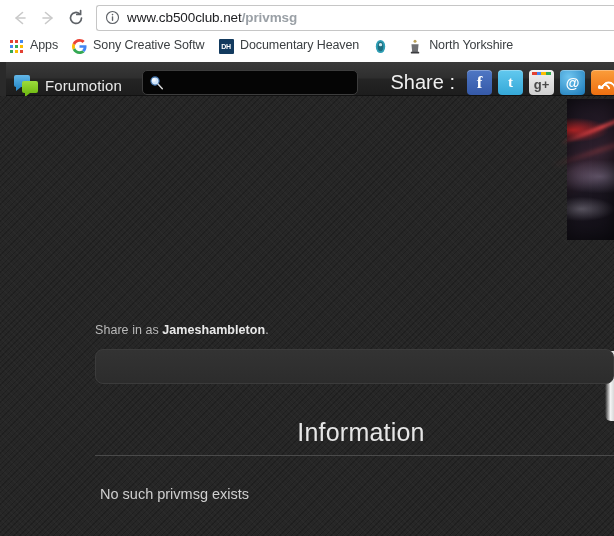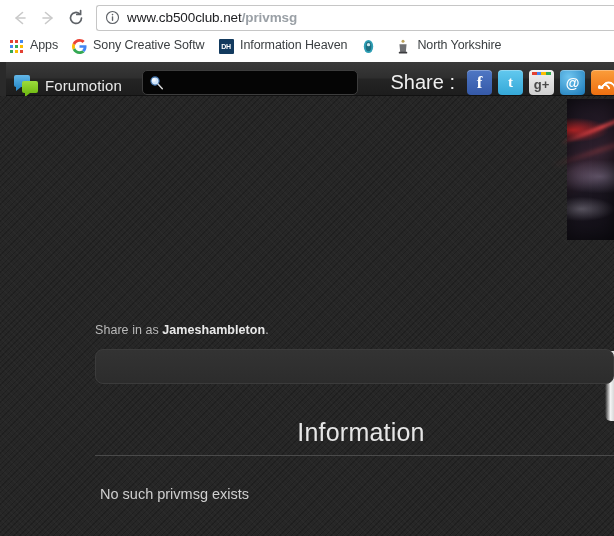--- a/index.html
+++ b/index.html
@@ -421,21 +421,21 @@
           <path d="M8 3.06c1.54 0 2.58.66 3.17 1.22l2.31-2.25C12 .73 10.16 0 8 0 4.84 0 2.1 1.8.76 4.5l2.56 1.97C3.98 4.49 5.83 3.06 8 3.06z" fill="#ea4335"></path>
         </svg>
       </span>
       <span class="bmk-label bmk-clip">Sony Creative Software</span>
     </div>
 
     <div class="bmk">
       <span class="bmk-icon">
         <span class="dh-icon">DH</span>
       </span>
-      <span class="bmk-label">Information Heaven</span>
+      <span class="bmk-label">Documentary Heaven</span>
     </div>
 
     <div class="bmk">
       <span class="bmk-icon">
         <svg width="15" height="15" viewBox="0 0 16 16">
           <ellipse cx="8" cy="8" rx="5" ry="7" fill="#2f9fb5"></ellipse>
           <ellipse cx="8" cy="8" rx="3" ry="5" fill="#1d6e80"></ellipse>
           <circle cx="8" cy="6" r="1.8" fill="#cfe9ef"></circle>
         </svg>
       </span>

